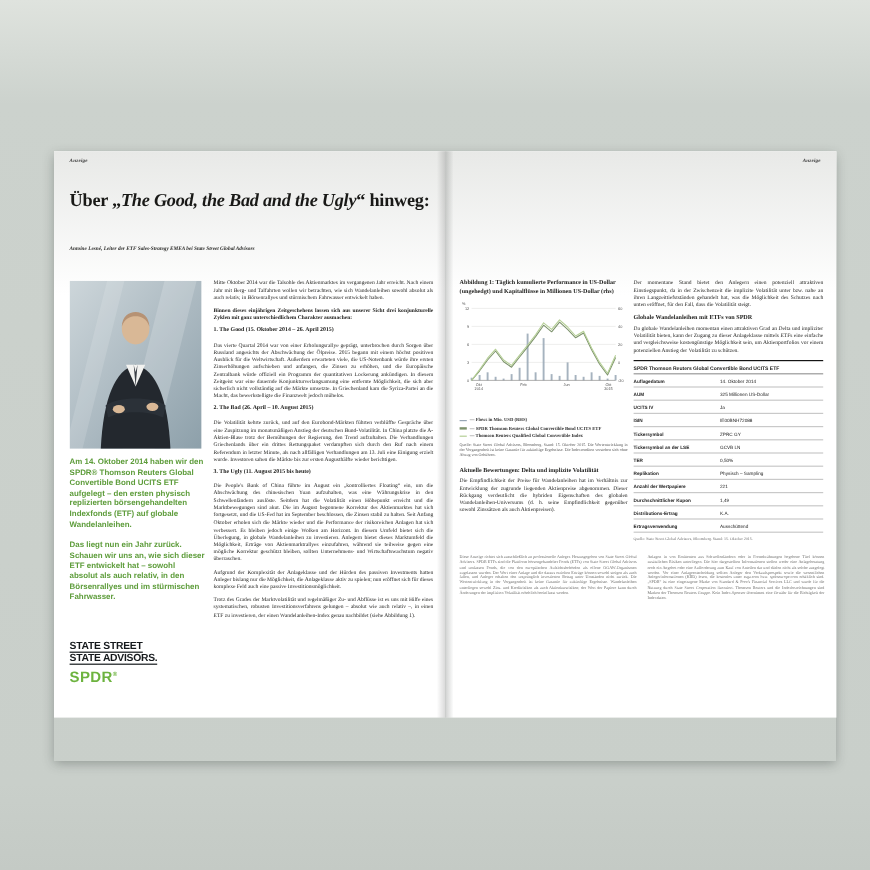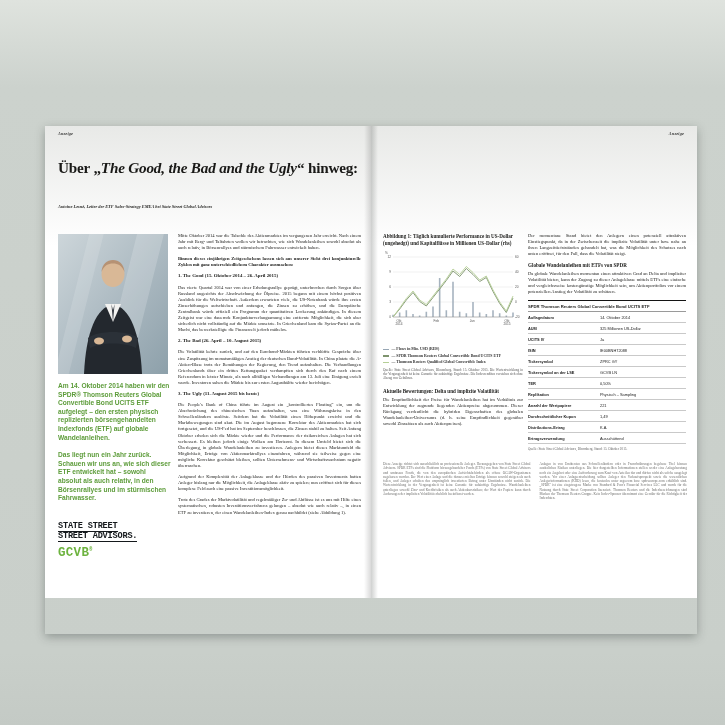--- a/index.html
+++ b/index.html
@@ -16,21 +16,21 @@
 
   
   .title{position:absolute;left:13px;top:33px;width:305px;font-size:15.2px;line-height:18.5px;font-weight:bold;letter-spacing:-.2px;color:#191917;}
   .title .it{font-style:italic;}
   .byline{position:absolute;left:13px;top:78px;width:300px;font-size:4.4px;font-weight:bold;font-style:italic;color:#2a2a28;}
 
   
   .photo{position:absolute;left:13px;top:108px;width:110px;height:140px;}
   .callout{position:absolute;left:13px;top:256px;width:113px;font-family:"Liberation Sans", sans-serif;font-weight:bold;font-size:6.6px;line-height:8.6px;color:#5d9c3a;}
   .callout p{margin:0 0 9px 0;}
-  .logo{position:absolute;left:13px;top:396px;width:120px;font-family:Liberation Mono, monospace;}
+  .logo{position:absolute;left:13px;top:408px;width:120px;font-family:Liberation Sans, sans-serif;}
   .logo .ss{font-size:8.6px;font-weight:bold;letter-spacing:-.2px;color:#15191c;line-height:9.6px;border-bottom:0;display:block;}
   .logo .ss span{border-bottom:.8px solid #15191c;}
   .spdr{font-size:12.5px;font-weight:bold;color:#6db33f;letter-spacing:.3px;line-height:14px;margin-top:2px;}
   .spdr sup{font-size:5px;color:#6db33f;}
 
   
   .artcol{position:absolute;left:133px;top:107px;width:183px;font-size:4.6px;line-height:6.1px;text-align:justify;color:#232321;}
   .artcol p{margin:0 0 5px 0;}
   .artcol .lead{font-weight:bold;}
   .sec-h{font-weight:bold;font-size:4.9px;margin:5px 0 2px 0;}
@@ -101,22 +101,22 @@
         </g>
       </svg>
 
       <div class="callout">
         <p>Am 14. Oktober 2014 haben wir den SPDR® Thomson Reuters Global Convertible Bond UCITS ETF aufgelegt – den ersten physisch replizierten börsengehandelten Indexfonds (ETF) auf globale Wandelanleihen.</p>
         <p>Das liegt nun ein Jahr zurück. Schauen wir uns an, wie sich dieser ETF entwickelt hat – sowohl absolut als auch relativ, in den Börsenrallyes und im stürmischen Fahrwasser.</p>
       </div>
 
       <div class="logo">
         <span class="ss"><span>STATE STREET</span></span>
-        <span class="ss"><span>STREET ADVISORS.</span></span>
-        <div class="spdr"><span>GCVB</span><sup>®</sup></div>
+        <span class="ss"><span>STATE ADVISORS.</span></span>
+        <div class="spdr"><span>SPDR</span><sup>®</sup></div>
       </div>
 
       <div class="artcol">
         <p>Mitte Oktober 2014 war die Talsohle des Aktienmarktes im vergangenen Jahr erreicht. Nach einem Jahr mit Berg- und Talfahrten wollen wir betrachten, wie sich Wandelanleihen sowohl absolut als auch relativ, in Börsenrallyes und stürmischem Fahrwasser entwickelt haben.</p>
         <p class="lead">Binnen dieses einjährigen Zeitgeschehens lassen sich aus unserer Sicht drei konjunkturelle Zyklen mit ganz unterschiedlichem Charakter ausmachen:</p>
         <div id="sections">
             <p class="sec-h">1. The Good (15. Oktober 2014 – 26. April 2015)</p>
             <p class="sec-b">Das vierte Quartal 2014 war von einer Erholungsrallye geprägt, unterbrochen durch Sorgen über Russland angesichts der Abschwächung der Ölpreise. 2015 begann mit einem höchst positiven Ausblick für die Weltwirtschaft. Außerdem erwarteten viele, die US-Notenbank würde ihre ersten Zinserhöhungen aufschieben und anfangen, die Zinsen zu erhöhen, und die Europäische Zentralbank würde offiziell ein Programm der quantitativen Lockerung ankündigen. In diesem Zeitgeist war eine dauernde Konjunkturverlangsamung eine entfernte Möglichkeit, die sich aber sicherlich nicht vollständig auf die Märkte umsetzte. In Griechenland kam die Syriza-Partei an die Macht, das bewerkstelligte die Finanzwelt jedoch mühelos.</p>
             <p class="sec-h">2. The Bad (26. April – 10. August 2015)</p>
             <p class="sec-b">Die Volatilität kehrte zurück, und auf den Eurobond-Märkten führten verblüffte Gespräche über eine Zuspitzung im monatsmäßigen Anstieg der deutschen Bund-Volatilität. In China platzte die A-Aktien-Blase trotz der Bemühungen der Regierung, den Trend aufzuhalten. Die Verhandlungen Griechenlands über ein drittes Rettungspaket verdampften sich durch den Ruf nach einem Referendum in letzter Minute, als nach allfälligen Verhandlungen am 13. Juli eine Einigung erzielt wurde. Investoren sahen die Märkte bis zur ersten Augusthälfte wieder berichtigen.</p>

